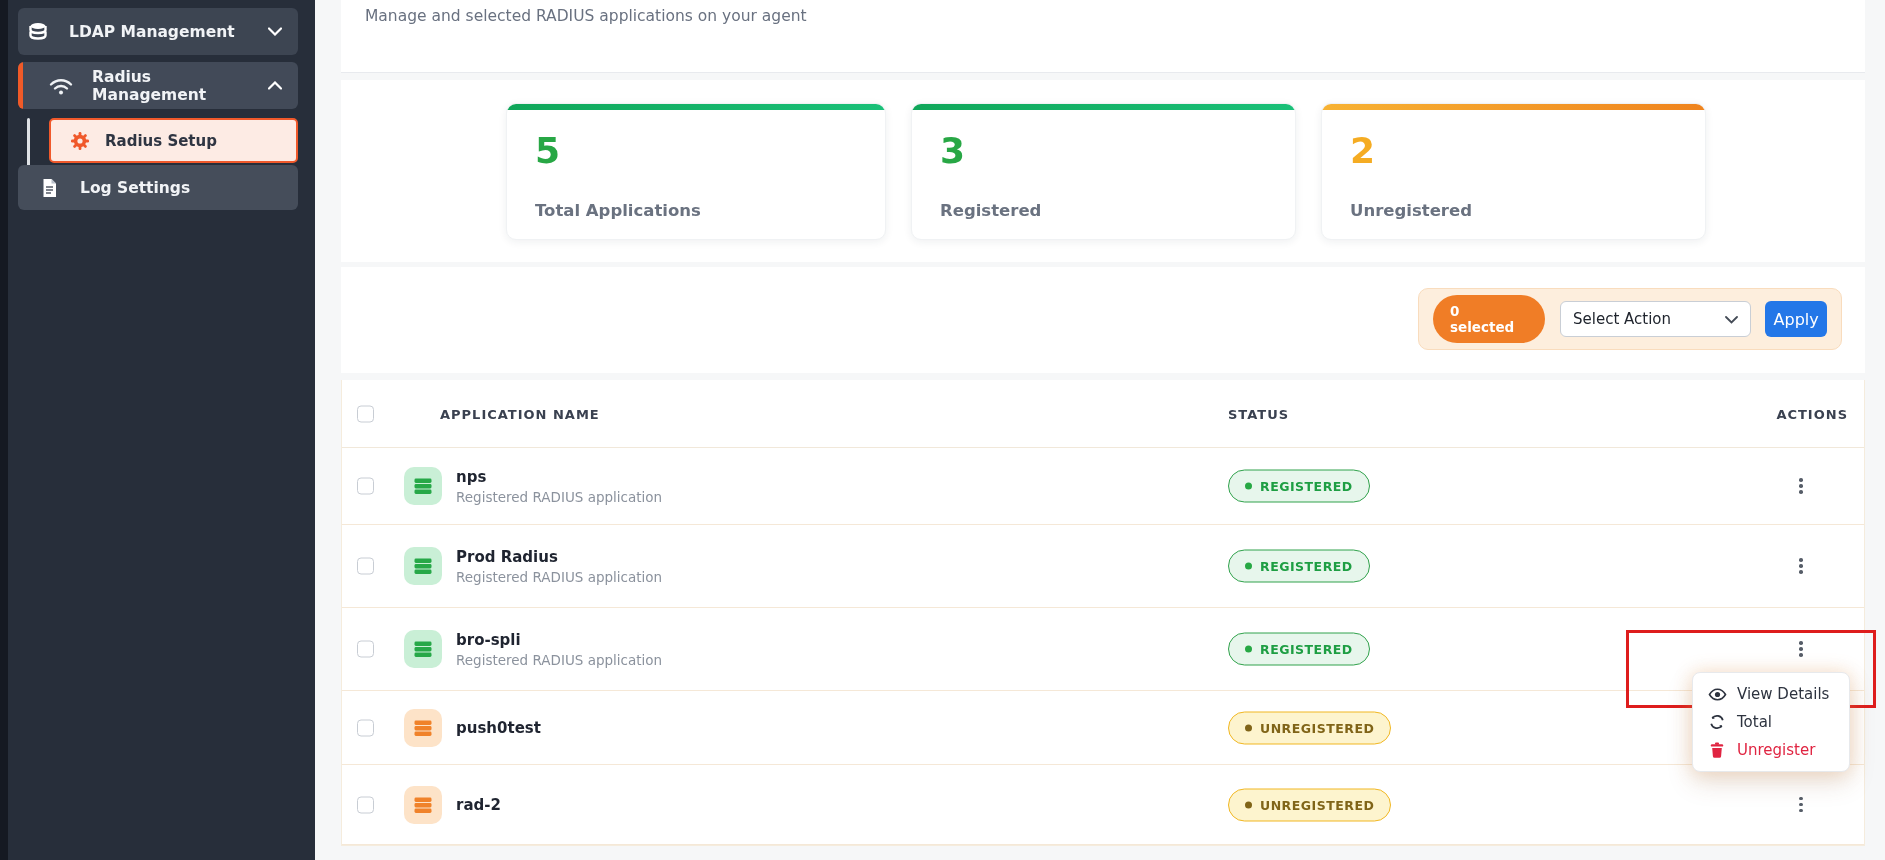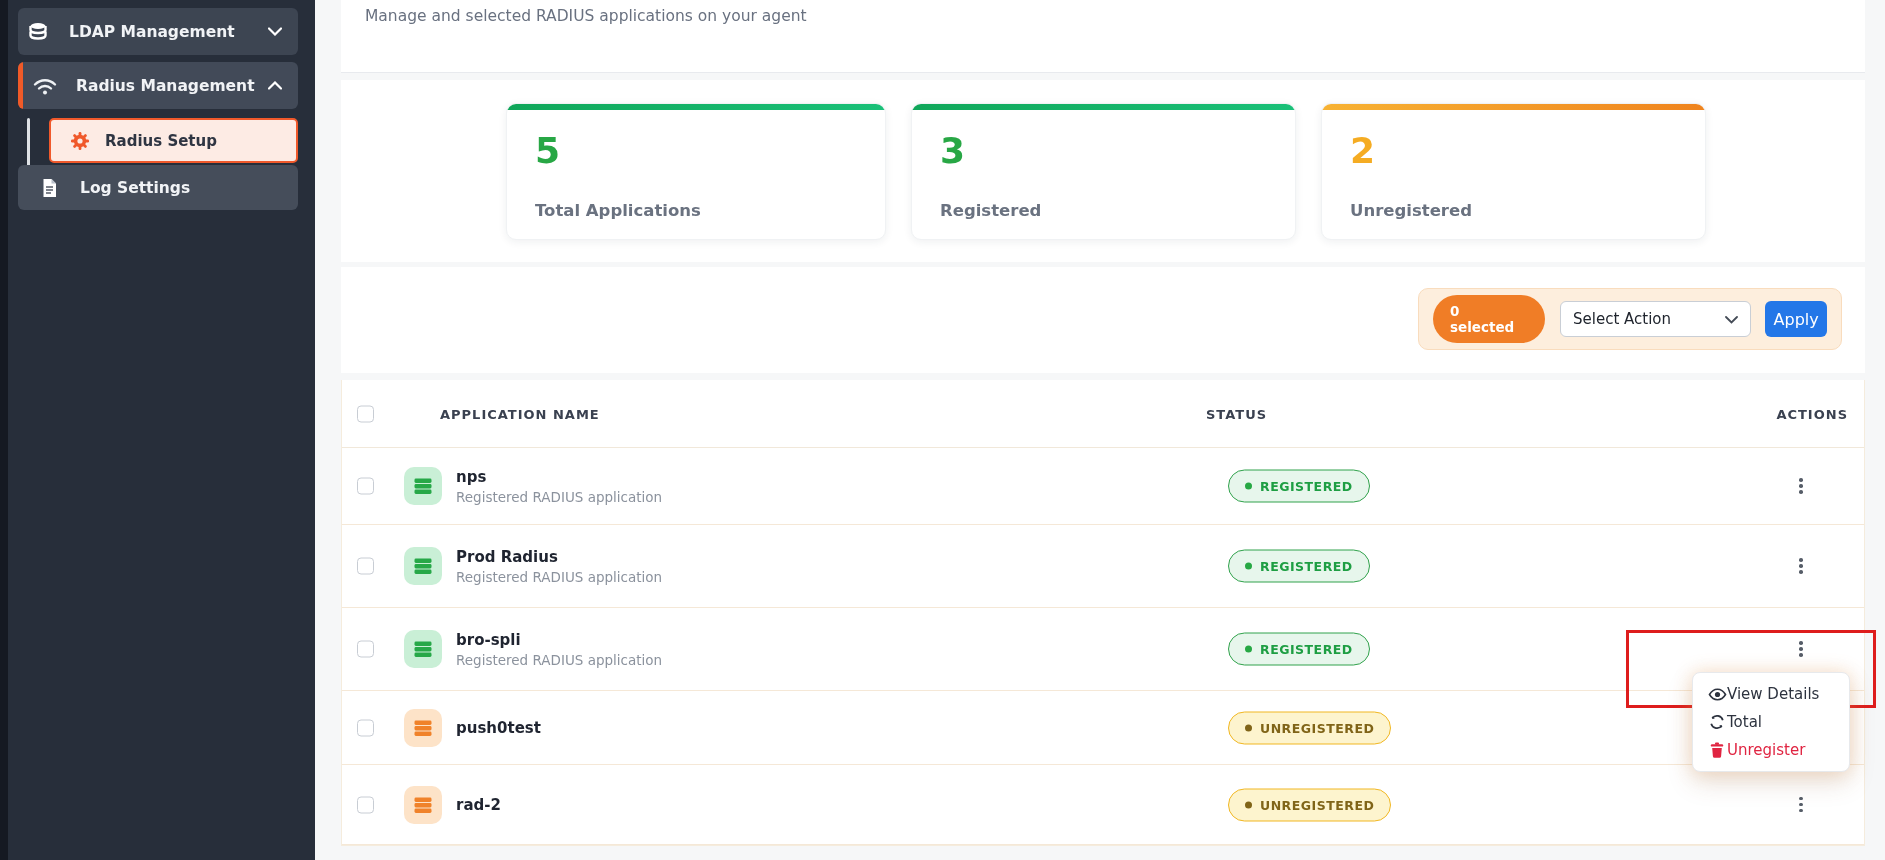--- a/index.html
+++ b/index.html
@@ -4,21 +4,21 @@
 <style>
   * { margin:0; padding:0; box-sizing:border-box; }
   html,body { width:1885px; height:860px; overflow:hidden; }
   body { position:relative; background:#f6f7f8; font-family:"DejaVu Sans","Liberation Sans",sans-serif; color:#2f3542; }
 
   
   .left-strip { position:absolute; left:0; top:0; width:8px; height:860px; background:#151922; }
   .sidebar { position:absolute; left:8px; top:0; width:307px; height:860px; background:#272e3a; }
   .nav-item { position:absolute; display:flex; align-items:center; border-radius:6px; color:#f1f3f6; font-size:15.5px; font-weight:600; cursor:pointer; }
   .nav-ldap { left:10px; top:8px; width:280px; height:47px; background:#3d4552; padding-left:7px; }
-  .nav-radius { left:10px; top:62px; width:280px; height:47px; background:#424a58; padding-left:14px; overflow:hidden; }
+  .nav-radius { left:10px; top:62px; width:280px; height:47px; background:#424a58; padding-left:30px; overflow:hidden; }
   .nav-radius::before { content:""; position:absolute; left:0; top:0; bottom:0; width:5px; background:#f05a28; border-radius:3px 0 0 3px; }
   .nav-log { left:10px; top:165px; width:280px; height:45px; background:#454d5a; padding-left:18px; }
   .nav-icon { display:flex; align-items:center; justify-content:center; width:26px; margin-right:18px; }
   .nav-label { flex:1; }
   .nav-chevron { margin-right:16px; display:flex; }
   .tree-line { position:absolute; left:19px; top:118px; width:3px; height:52px; background:#dfe2e6; border-radius:2px; }
   .nav-setup { left:41px; top:118px; width:249px; height:45px; background:#fdebe4; border:2px solid #f0592b; border-radius:5px; padding-left:16px; color:#2f3542; font-size:15px; font-weight:bold; }
   .nav-setup .nav-icon { margin-right:12px; }
 
   
@@ -41,21 +41,21 @@
   .search-input::placeholder { color:#98a0aa; }
   .bulkbar { position:absolute; left:1077px; top:21px; width:424px; height:62px; background:#fdeedd; border:1px solid #f9dcbd; border-radius:10px; display:flex; align-items:center; padding:0 14px; }
   .sel-pill { background:#f07d26; color:#fff; font-size:13.5px; font-weight:bold; padding:8px 17px; border-radius:999px; }
   .action-select { margin-left:15px; width:192px; height:36px; background:#fff; border:1px solid #c9ced5; border-radius:6px; display:flex; align-items:center; justify-content:space-between; padding:0 12px; font-size:15px; color:#20252e; cursor:pointer; }
   .apply-btn { margin-left:14px; width:62px; height:36px; background:#2377e8; border:none; border-radius:6px; color:#fff; font-size:16px; font-family:inherit; cursor:pointer; }
 
   
   .table-panel { left:341px; top:380px; width:1524px; height:466px; border:1px solid #f5ecdd; border-top:none; }
   .thead { position:relative; height:68px; border-bottom:1px solid #f1e8da; }
   .th { position:absolute; top:50%; transform:translateY(-50%); font-size:13px; font-weight:bold; letter-spacing:1px; color:#3a4150; }
-  .th-name { left:64px;margin-left:34px; } .th-status { left:864px; } .th-actions { right:16px; }
+  .th-name { left:64px;margin-left:34px; } .th-status { left:886px; } .th-actions { right:16px; }
   .trow { position:relative; border-bottom:1px solid #f5e8d7; }
   .cb { appearance:none; -webkit-appearance:none; position:absolute; left:15px; top:50%; transform:translateY(-50%); width:17px; height:17px; border:1.5px solid #c8cdd4; border-radius:4px; background:#fff; cursor:pointer; }
   .appcell { position:absolute; left:62px; top:50%; transform:translateY(-50%); display:flex; align-items:center; }
   .appicon { width:38px; height:38px; border-radius:10px; display:flex; align-items:center; justify-content:center; margin-right:14px; }
   .appicon.green { background:#c9efd6; } .appicon.orange { background:#fde3c8; }
   .appname { font-size:15px; font-weight:bold; color:#1f2430; }
   .appsub { font-size:13.5px; color:#8b929d; margin-top:3px; }
   .appsub:empty { display:none; }
   .badge { position:absolute; left:886px; top:50%; transform:translateY(-50%); display:inline-flex; align-items:center; gap:8px; padding:8px 16px; border-radius:999px; font-size:12.5px; font-weight:bold; letter-spacing:.5px; }
   .badge .dot { width:7px; height:7px; border-radius:50%; }
@@ -63,21 +63,21 @@
   .badge.reg .dot { background:#27a844; }
   .badge.unreg { background:#fdf4ce; border:1.5px solid #f1b722; color:#806418; }
   .badge.unreg .dot { background:#806418; }
   .kebab { position:absolute; left:1437px; top:50%; transform:translateY(-50%); width:44px; height:34px; display:flex; flex-direction:column; align-items:center; justify-content:center; gap:2.5px; cursor:pointer; }
   .kebab i { width:3.5px; height:3.5px; border-radius:50%; background:#565d68; }
 
   
   .red-box { position:absolute; left:1626px; top:630px; width:250px; height:78px; border:3px solid #de1d1d; z-index:5; }
   .ctx-menu { position:absolute; left:1692px; top:672px; width:158px; background:#fff; border:1px solid #e7e9ec; border-radius:8px; padding:7px 0; z-index:10;
     box-shadow:0 0 18px rgba(245,166,92,.30), 0 10px 26px rgba(120,80,40,.18); }
-  .menu-item { height:28px; display:flex; align-items:center; padding:0 14px; font-size:15px; color:#2d333f; cursor:pointer; }
+  .menu-item { height:28px; display:flex; align-items:center; gap:10px; padding:0 14px; font-size:15px; color:#2d333f; cursor:pointer; }
   .menu-item.danger { color:#e02441; }
   .mi-icon { width:20px; display:flex; justify-content:center; }
 </style>
 </head>
 <body>
 
 <div class="left-strip"></div>
 
 <div class="sidebar">
   <div class="nav-item nav-ldap">

